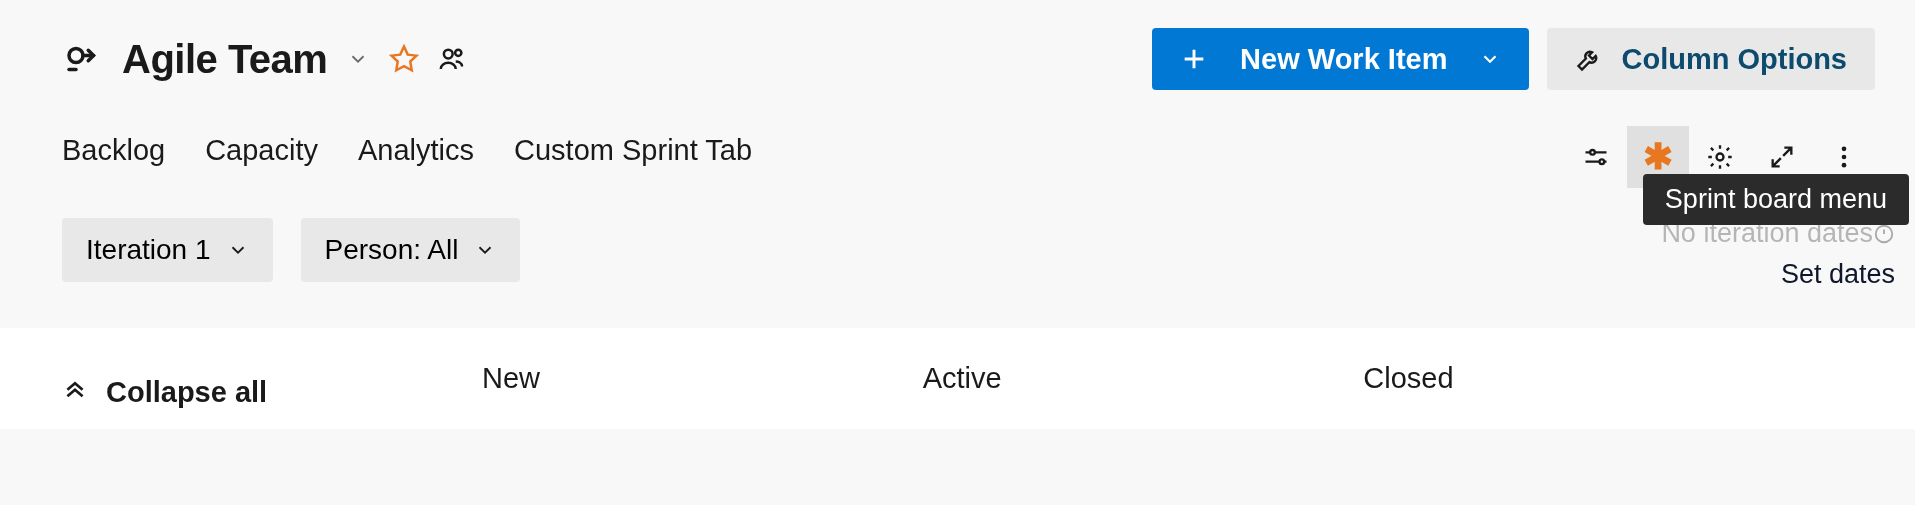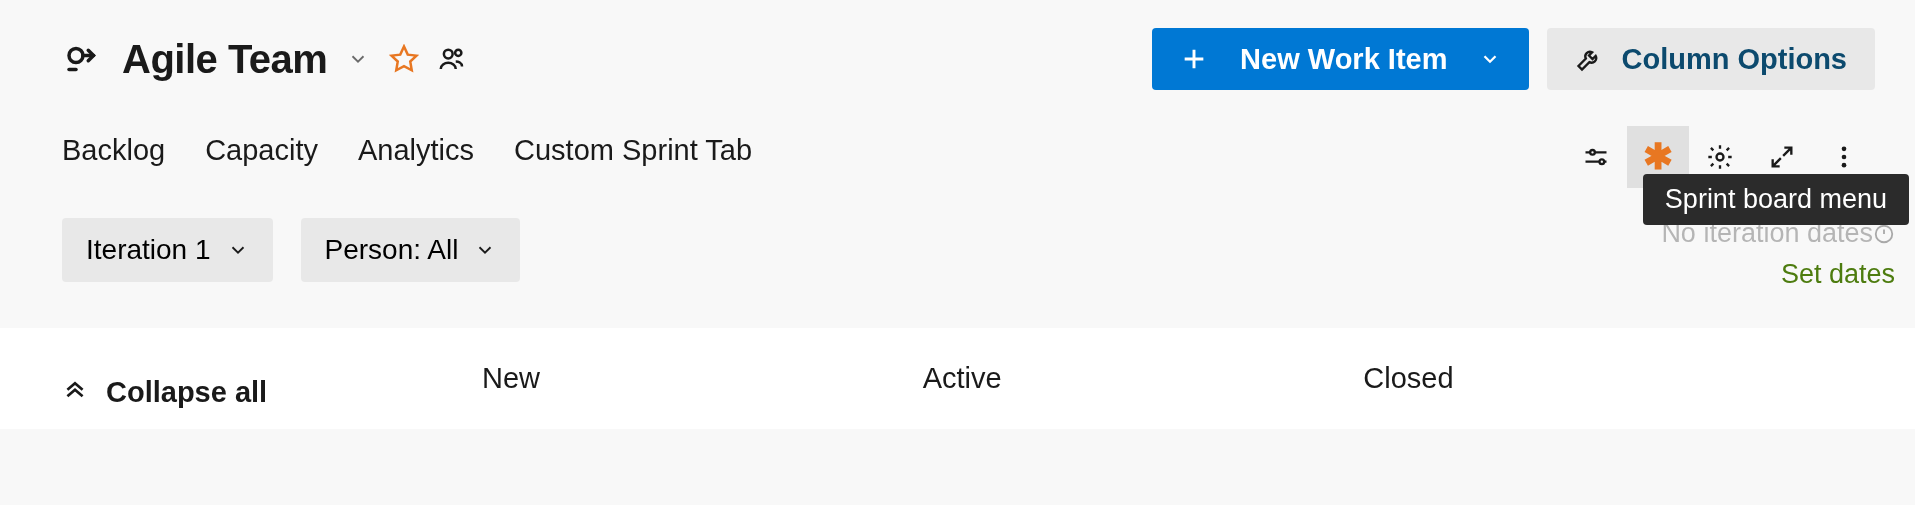--- a/index.html
+++ b/index.html
@@ -160,21 +160,21 @@
     .no-dates-row {
       display: flex;
       align-items: center;
       gap: 0;
       font-size: 27px;
       color: #3a3a3a;
       opacity: 0.35;
     }
     .set-dates {
       font-size: 27px;
-      color: #4d7c0f;
+      color: #0f172a;
     }
     .warning-icon svg { width: 22px; height: 22px; }
 
     .columns-row {
       display: flex;
       align-items: center;
       background: #fff;
       margin-top: 38px;
       margin-left: -62px;
       padding: 20px 0 20px 62px;

